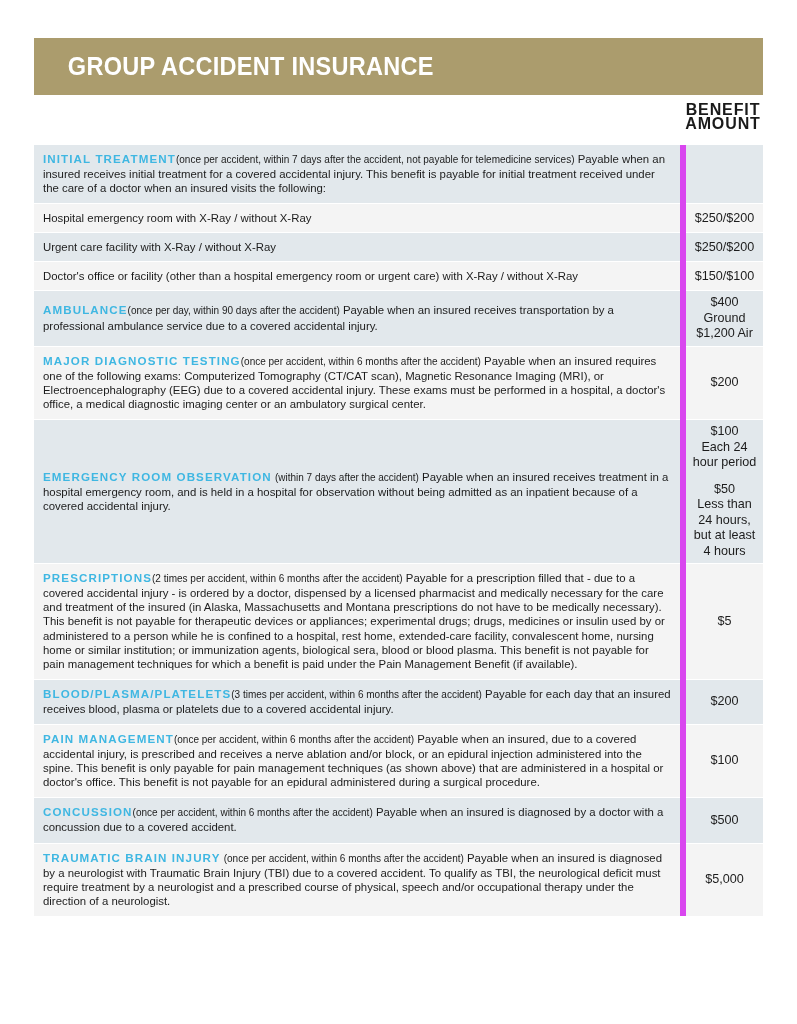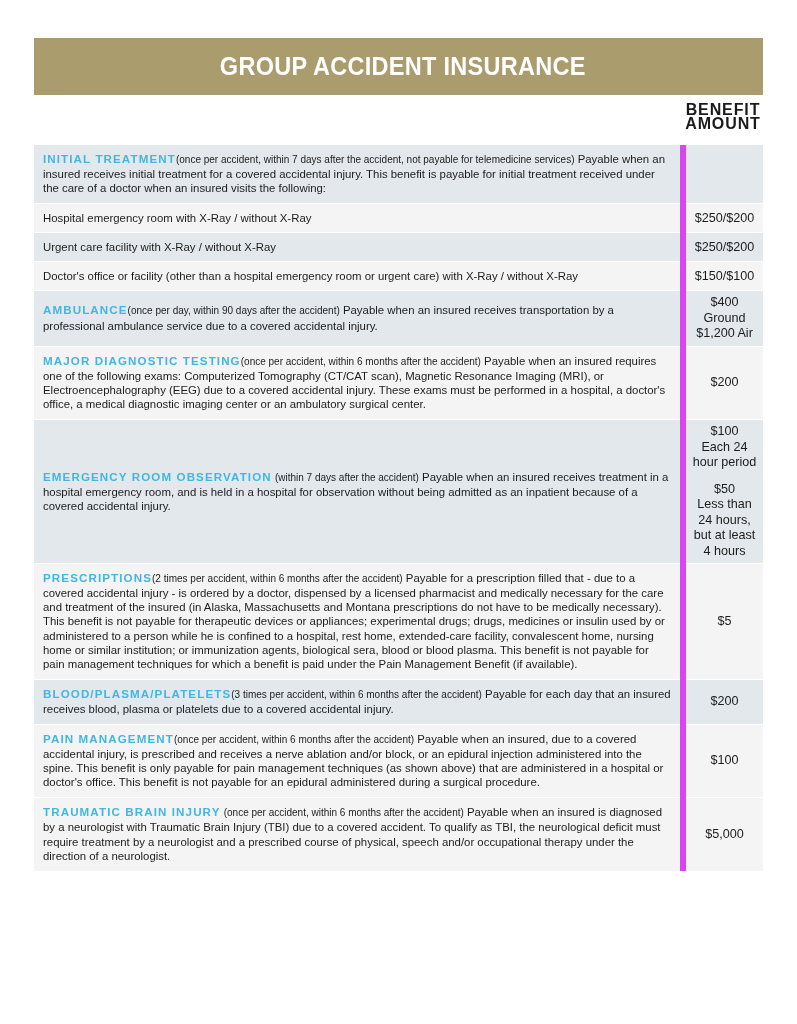--- a/index.html
+++ b/index.html
@@ -25,21 +25,20 @@
   
   .title-band {
     position: absolute;
     left: 34px;
     top: 38px;
     width: 729px;
     height: 57px;
     background: #ab9c6d;
     display: flex;
     align-items: center;
-    justify-content: center;
   }
   .title-text {
     color: #ffffff;
     font-size: 25px;
     font-weight: bold;
     letter-spacing: 0.3px;
     padding-left: 36px;
     line-height: 1;
     font-stretch: condensed;
     transform: scaleX(0.94);
@@ -205,20 +204,26 @@
         <td class="amt">$200</td>
       </tr>
 
       <tr class="row-light">
         <td class="desc">
           <span class="term">PAIN MANAGEMENT</span><span class="paren">(once per accident, within 6 months after the accident)</span><span> Payable when an insured, due to a covered accidental injury, is prescribed and receives a nerve ablation and/or block, or an epidural injection administered into the spine. This benefit is only payable for pain management techniques (as shown above) that are administered in a hospital or doctor's office. This benefit is not payable for an epidural administered during a surgical procedure.</span>
         </td>
         <td class="amt">$100</td>
       </tr>
 
+      <tr class="row-dark">
+        <td class="desc">
+          <span class="term">CONCUSSION</span><span class="paren">(once per accident, within 6 months after the accident)</span><span> Payable when an insured is diagnosed by a doctor with a concussion due to a covered accident.</span>
+        </td>
+        <td class="amt">$500</td>
+      </tr>
 
       <tr class="row-light">
         <td class="desc nb">
           <span class="term">TRAUMATIC BRAIN INJURY</span>&nbsp;<span class="paren">(once per accident, within 6 months after the accident)</span><span> Payable when an insured is diagnosed by a neurologist with Traumatic Brain Injury (TBI) due to a covered accident. To qualify as TBI, the neurological deficit must require treatment by a neurologist and a prescribed course of physical, speech and/or occupational therapy under the direction of a neurologist.</span>
         </td>
         <td class="amt nb">$5,000</td>
       </tr>
 
     </tbody>
   </table>

